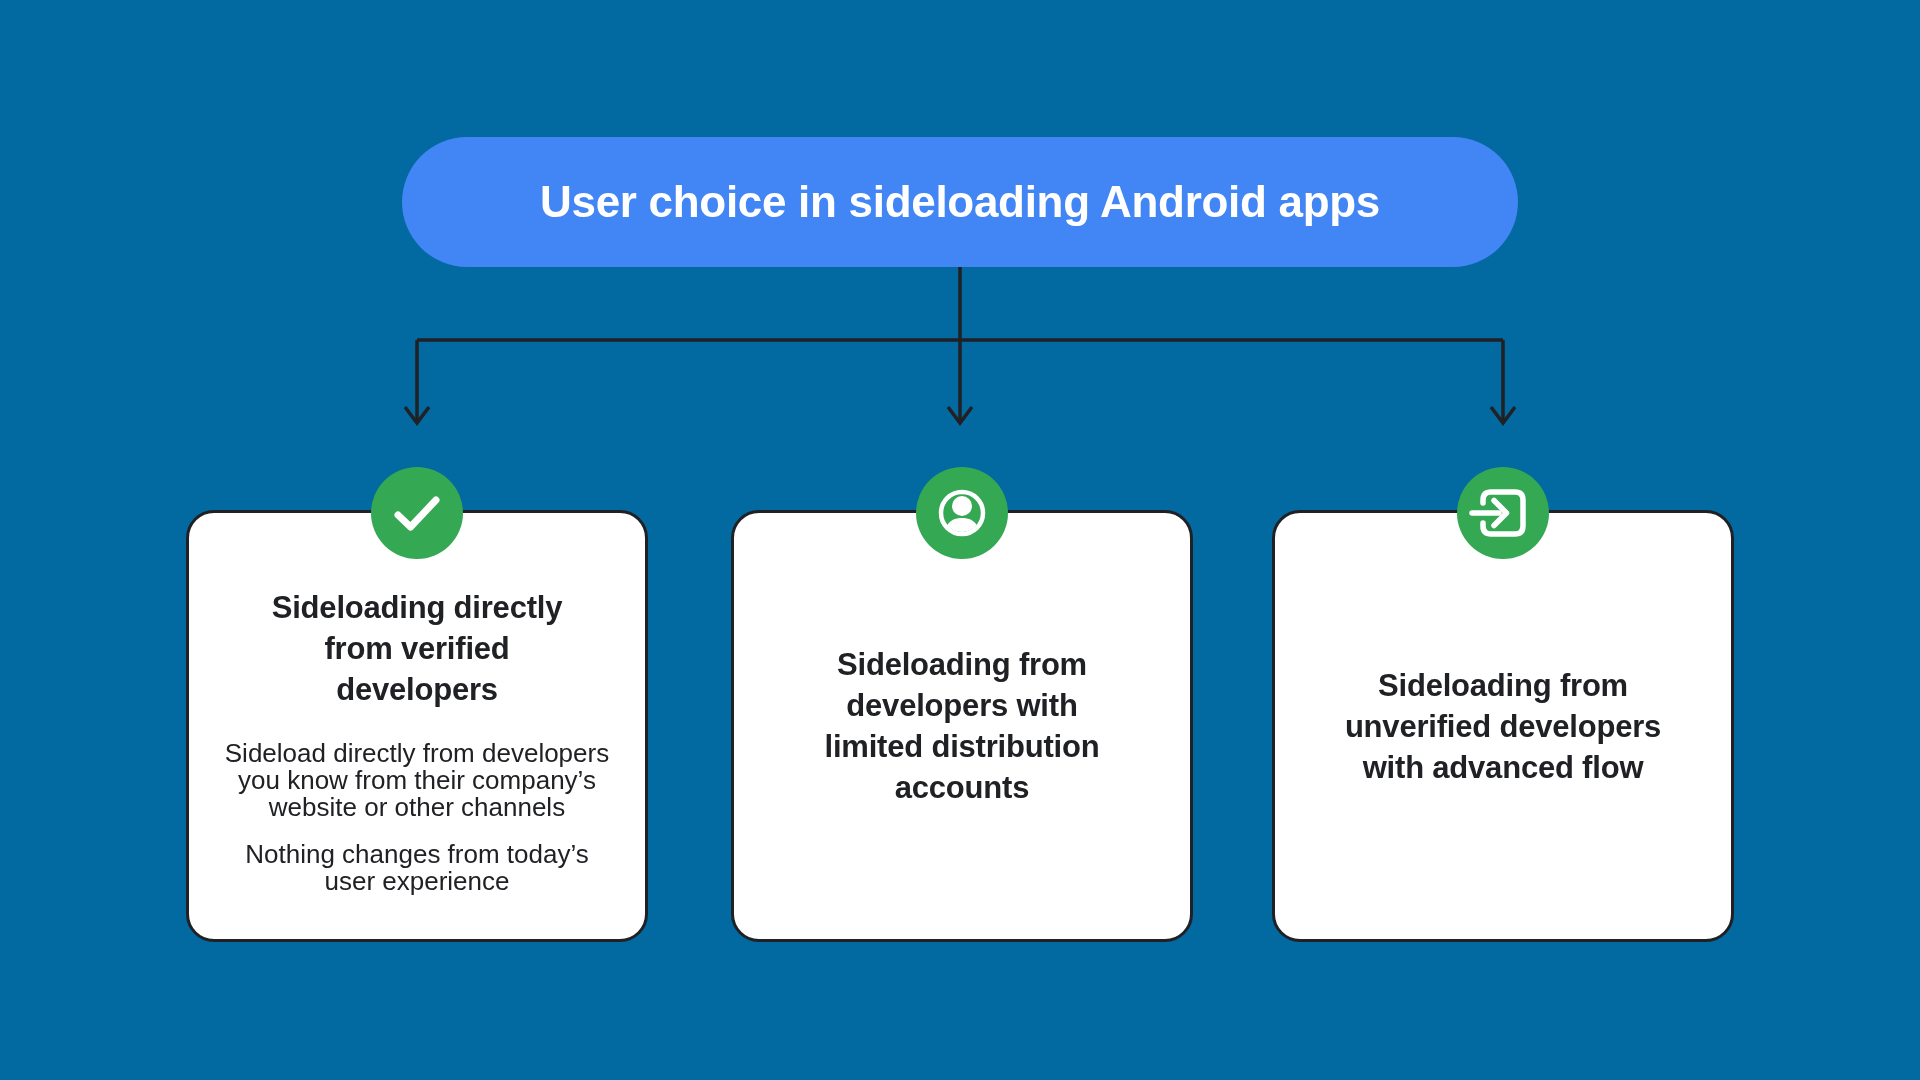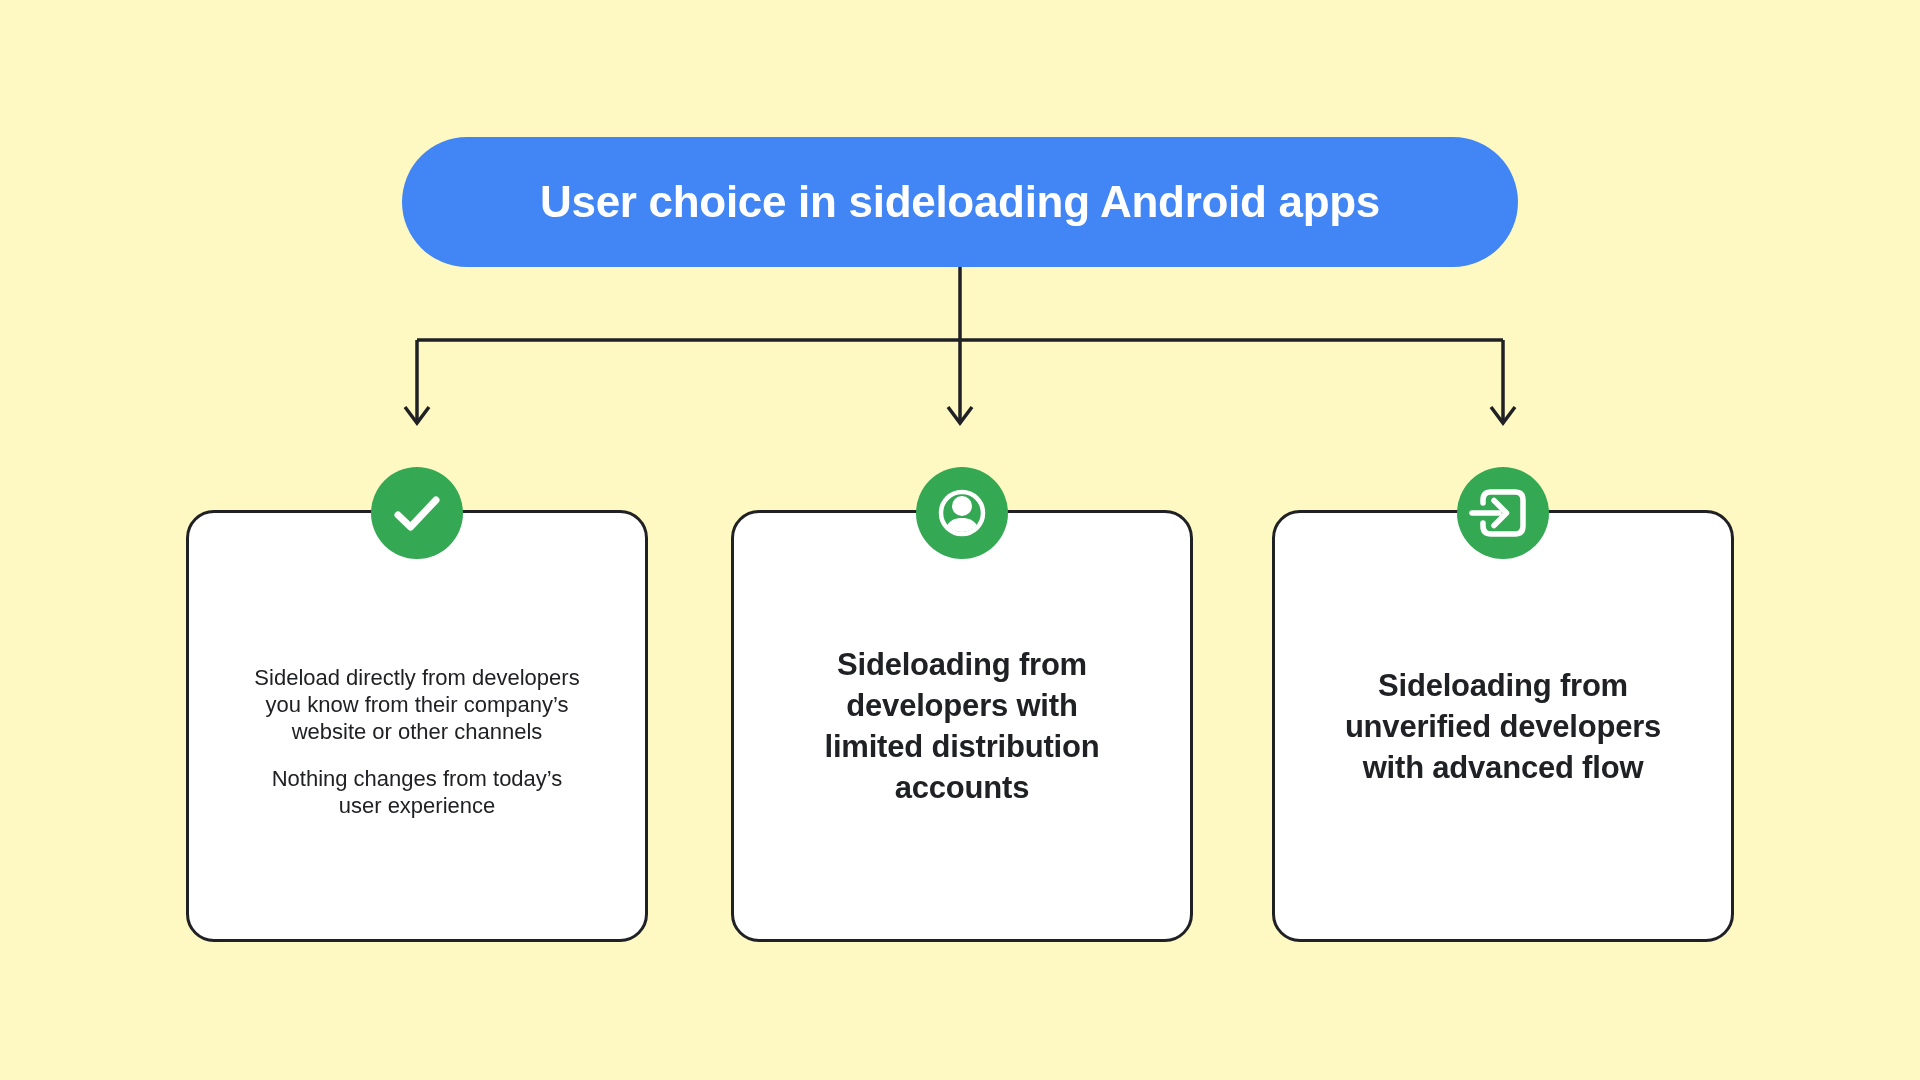--- a/index.html
+++ b/index.html
@@ -4,21 +4,21 @@
 <style>
   html, body {
     margin: 0;
     padding: 0;
     background: #ffffff;
   }
   .stage {
     position: relative;
     width: 1920px;
     height: 1080px;
-    background: #fef9c3;
+    background: #0369a1;
     overflow: hidden;
     font-family: "Liberation Sans", "DejaVu Sans", sans-serif;
     color: #202124;
   }
 
   
   .pill {
     position: absolute;
     left: 402px;
     top: 137px;
@@ -78,21 +78,21 @@
     margin: 0 0 30px 0;
     font-size: 31px;
     line-height: 41px;
     font-weight: 700;
     letter-spacing: -0.2px;
     color: #202124;
     white-space: pre-line;
   }
   .card-body {
     margin: 0;
-    font-size: 22px;
+    font-size: 26px;
     line-height: 27px;
     font-weight: 400;
     color: #202124;
     white-space: pre-line;
   }
   .card-body + .card-body {
     margin-top: 20px;
   }
 
   
@@ -135,20 +135,23 @@
       <path d="M1491 407 L1503 423 L1515 407"></path>
     </g>
   </svg>
 
   <section class="card card-1">
     <div class="icon-circle" style="background-color: rgb(52, 168, 83);">
       <svg viewBox="0 0 92 92" xmlns="http://www.w3.org/2000/svg">
         <polyline points="27,48 39.5,60 65,33" fill="none" stroke="#ffffff" stroke-width="7" stroke-linecap="round" stroke-linejoin="round"></polyline>
       </svg>
     </div>
+    <h2 class="card-title">Sideloading directly
+from verified
+developers</h2>
     <p class="card-body">Sideload directly from developers
 you know from their company’s
 website or other channels</p>
     <p class="card-body">Nothing changes from today’s
 user experience</p>
   </section>
 
   <section class="card card-2">
     <div class="icon-circle" style="background-color: rgb(52, 168, 83);">
       <svg viewBox="0 0 92 92" xmlns="http://www.w3.org/2000/svg">

